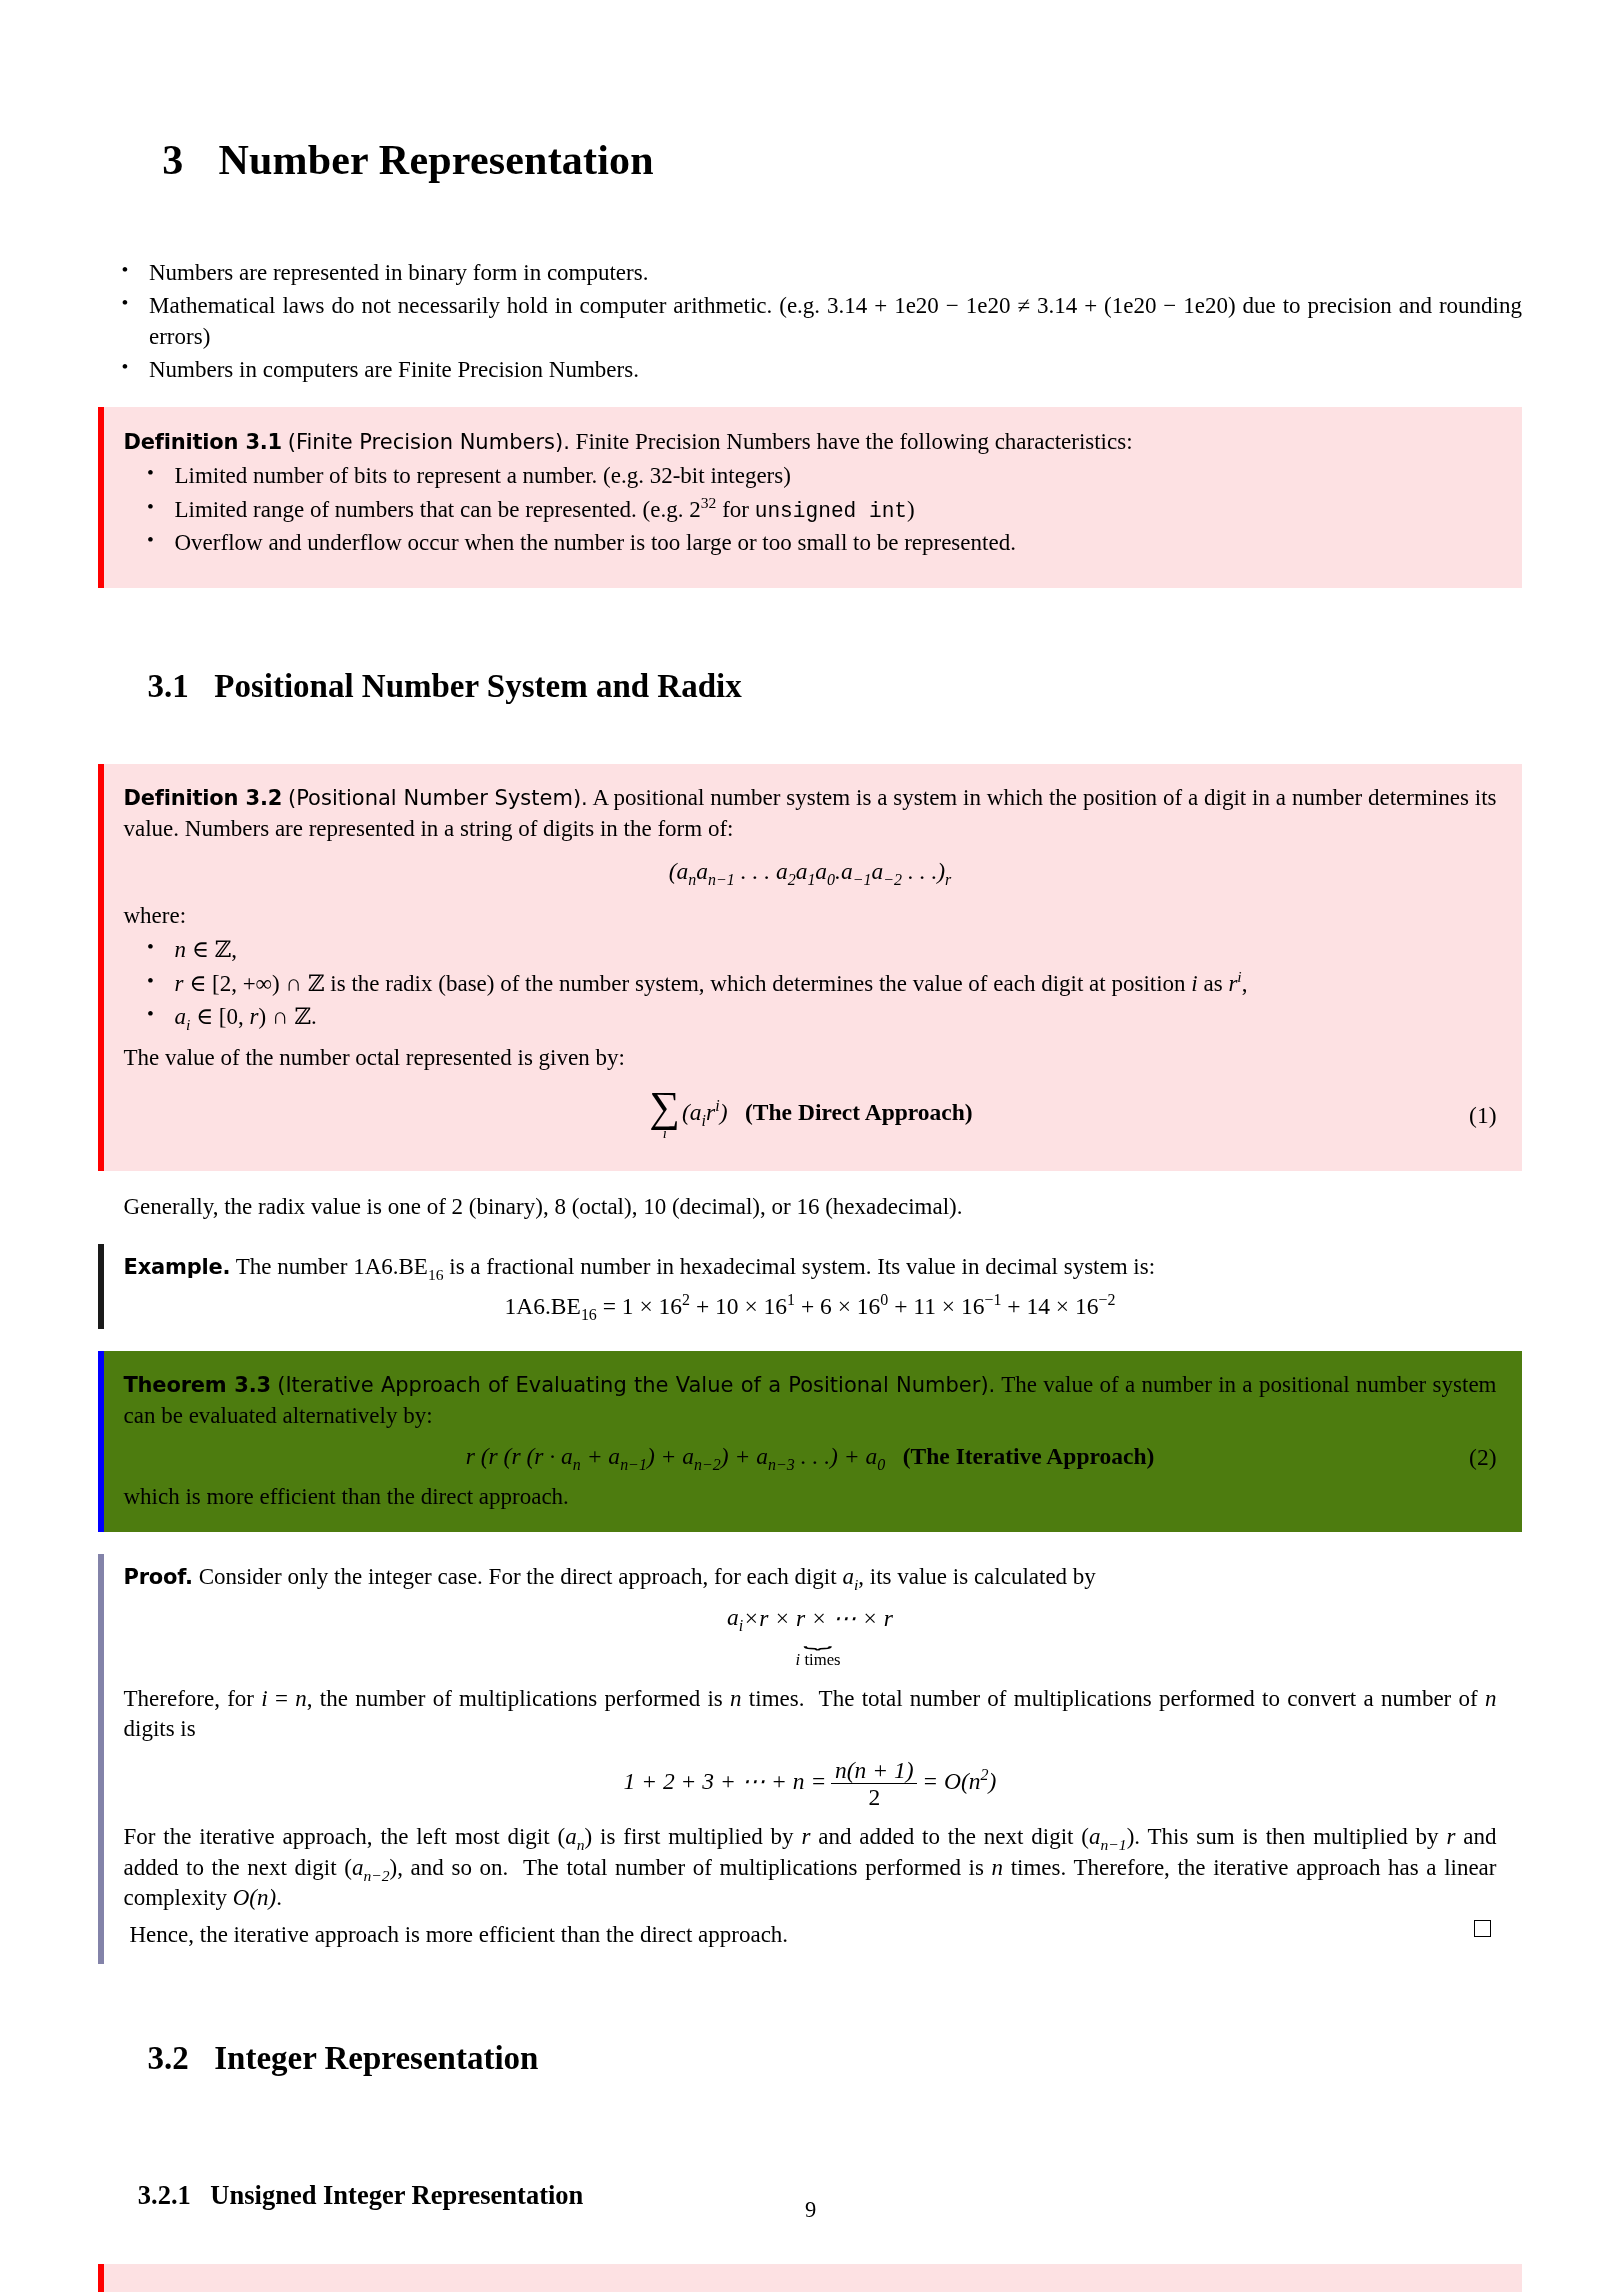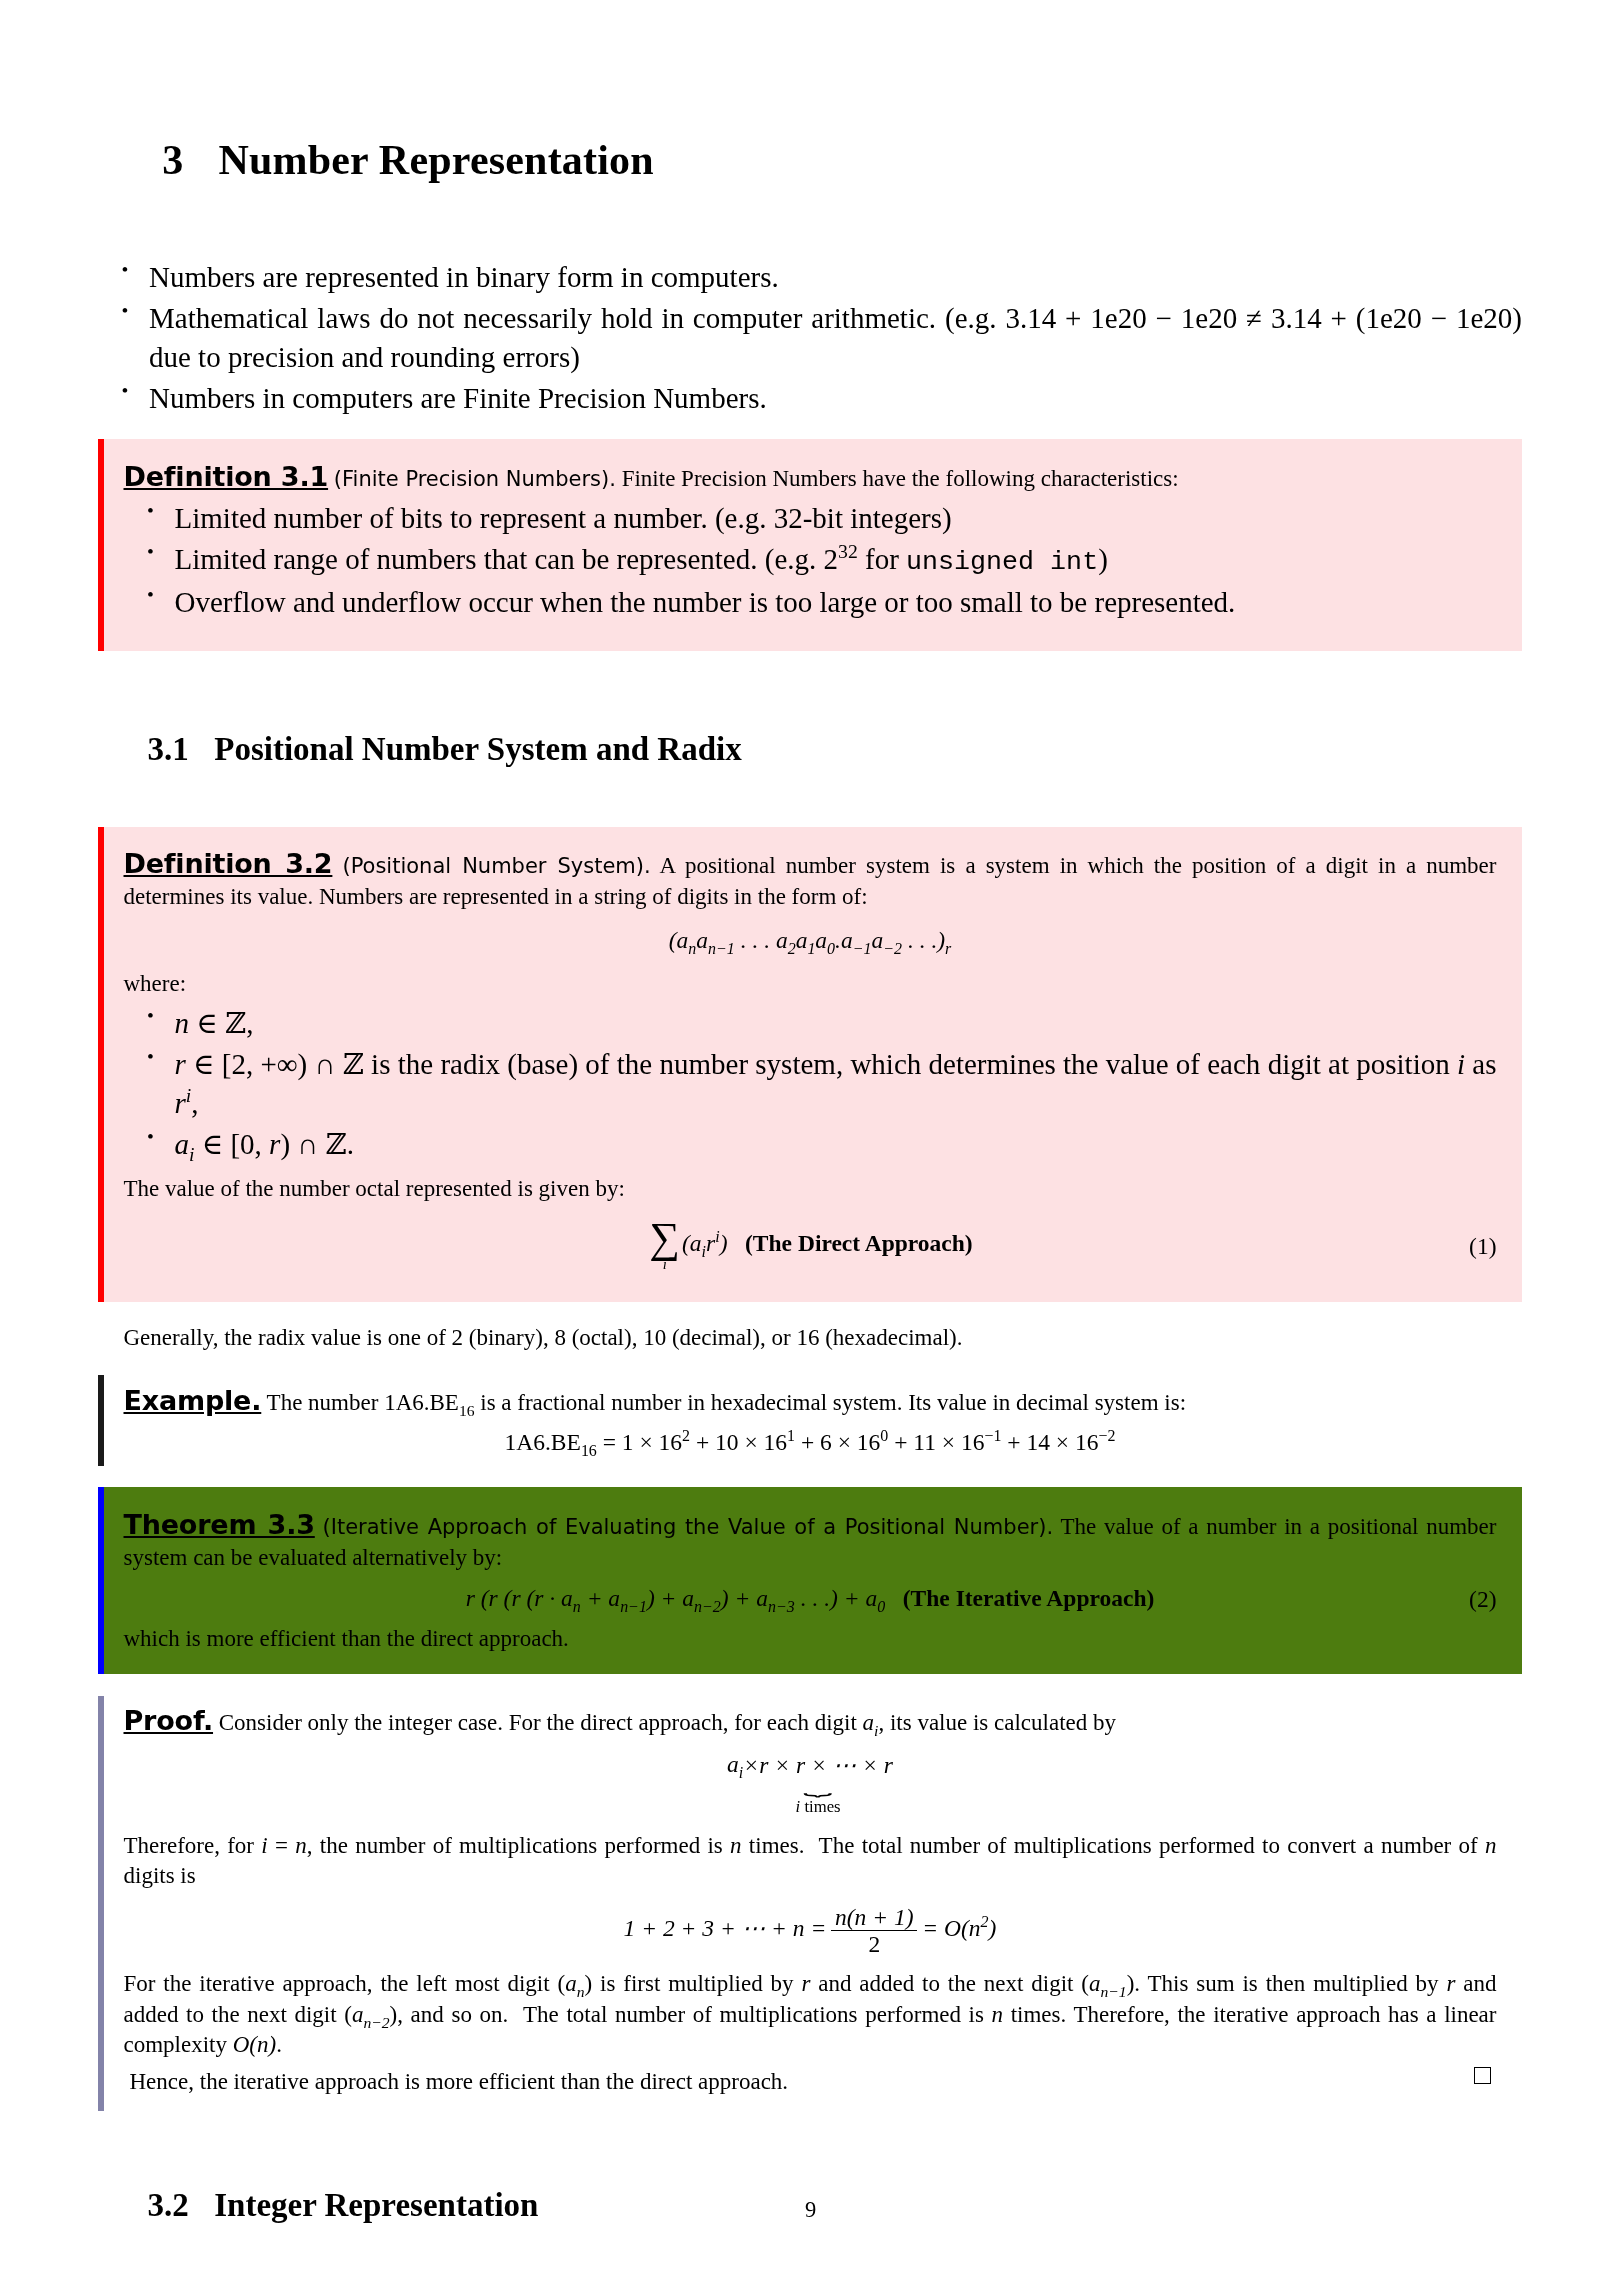--- a/index.html
+++ b/index.html
@@ -64,21 +64,21 @@
     margin: 0 0 5.9px 0;
     text-align: justify;
     text-justify: inter-word;
   }
   ul.bullets {
     margin: 3.9px 0 9.8px 0;
     padding-left: 51px;
     list-style: none;
   }
   ul.bullets > li {
-    font-size: 29px;
+    font-size: 23px;
     line-height: 1.33;
     margin: 0 0 2.9px 0;
     position: relative;
     text-align: justify;
   }
   ul.bullets > li::before {
     content: "\2022";
     position: absolute;
     left: -27.4px;
     top: -1px;
@@ -106,23 +106,22 @@
   .box.example { background: transparent; padding-top: 7.8px; padding-bottom: 7.8px; }
   .box.example .bar { background: #1a1a1a; }
   .box.proof { background: transparent; padding-top: 7.8px; padding-bottom: 7.8px; }
   .box.proof .bar { background: #8383a9; }
 
   .box .inner { position: relative; }
 
   .lead {
     font-weight: 700;
     font-family: "DejaVu Sans", sans-serif;
-    font-size: 27px;
+    font-size: 21px;
     letter-spacing: -0.2px;
-    text-decoration: underline;
   }
   .paren {
     font-family: "DejaVu Sans", sans-serif;
     font-size: 21px;
   }
 
   
   .math {
     font-family: "Liberation Serif", "DejaVu Serif", serif;
     font-style: italic;

